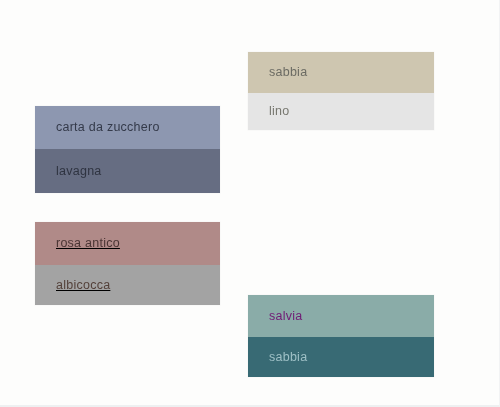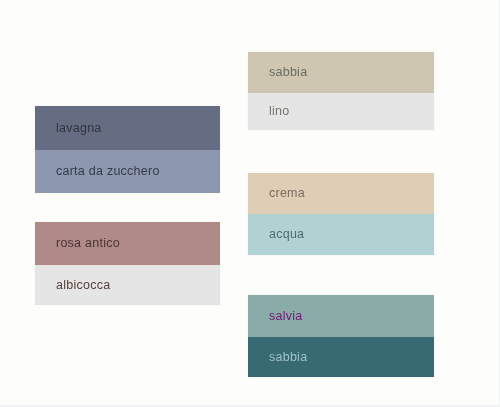--- a/index.html
+++ b/index.html
@@ -41,65 +41,57 @@
   .swatch-label {
     font-size: 12.5px;
     letter-spacing: 0.25px;
     font-weight: 400;
     line-height: 1;
     white-space: nowrap;
   }
 
   
   #group-lavagna      { left: 35px;  top: 106px; width: 185px; }
-  #group-rosa         { left: 35px;  top: 222px; width: 185px; }
+  #group-rosa         { left: 35px;  top: 222px; width: 185px; text-decoration: underline; }
   #group-sabbia       { left: 248px; top: 52px;  width: 186px; }
   #group-crema        { left: 248px; top: 173px; width: 186px; }
   #group-salvia       { left: 248px; top: 295px; width: 186px; }
 </style>
 </head>
 <body>
 
 <div id="palette-canvas" style="background: rgb(253, 253, 252);">
 
   <div class="swatch-group" id="group-lavagna">
+    <div class="swatch" style="background: rgb(141, 151, 176); height: 43px;">
+      <span class="swatch-label" style="color: rgb(52, 58, 74);">carta da zucchero</span>
+    </div>
     <div class="swatch" style="background: rgb(102, 109, 130); height: 44px;">
       <span class="swatch-label" style="color: rgb(47, 52, 65);">lavagna</span>
-    </div>
-    <div class="swatch" style="background: rgb(141, 151, 176); height: 43px;">
-      <span class="swatch-label" style="color: rgb(52, 58, 74);">carta da zucchero</span>
     </div>
   </div>
 
   <div class="swatch-group" id="group-rosa">
     <div class="swatch" style="background: rgb(176, 138, 136); height: 43px;">
       <span class="swatch-label" style="color: rgb(74, 53, 52);">rosa antico</span>
     </div>
-    <div class="swatch" style="background: #e5e5e5; height: 40px;">
+    <div class="swatch" style="background: #a3a3a3; height: 40px;">
       <span class="swatch-label" style="color: rgb(84, 65, 58);">albicocca</span>
     </div>
   </div>
 
   <div class="swatch-group" id="group-sabbia">
     <div class="swatch" style="background: rgb(206, 198, 176); height: 41px;">
       <span class="swatch-label" style="color: rgb(107, 107, 99);">sabbia</span>
     </div>
     <div class="swatch" style="background: #e5e5e5; height: 37px;">
       <span class="swatch-label" style="color: rgb(119, 119, 111);">lino</span>
     </div>
   </div>
 
-  <div class="swatch-group" id="group-crema">
-    <div class="swatch" style="background: rgb(224, 205, 181); height: 41px;">
-      <span class="swatch-label" style="color: rgb(122, 109, 94);">crema</span>
-    </div>
-    <div class="swatch" style="background: rgb(176, 210, 211); height: 41px;">
-      <span class="swatch-label" style="color: rgb(77, 107, 110);">acqua</span>
-    </div>
-  </div>
 
   <div class="swatch-group" id="group-salvia">
     <div class="swatch" style="background: rgb(138, 172, 168); height: 42px;">
       <span class="swatch-label" style="color: #701a75;">salvia</span>
     </div>
     <div class="swatch" style="background: rgb(56, 106, 116); height: 40px;">
       <span class="swatch-label" style="color: rgb(159, 192, 198);">sabbia</span>
     </div>
   </div>
 

